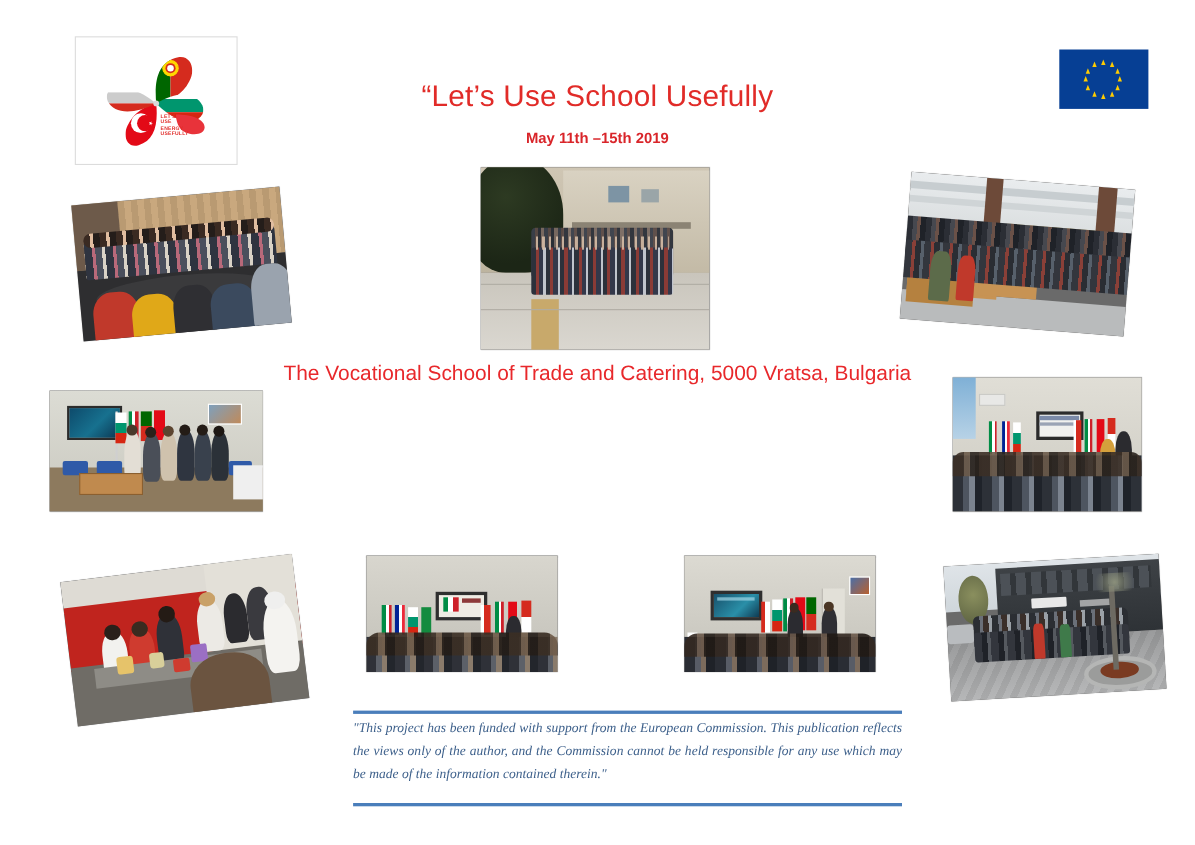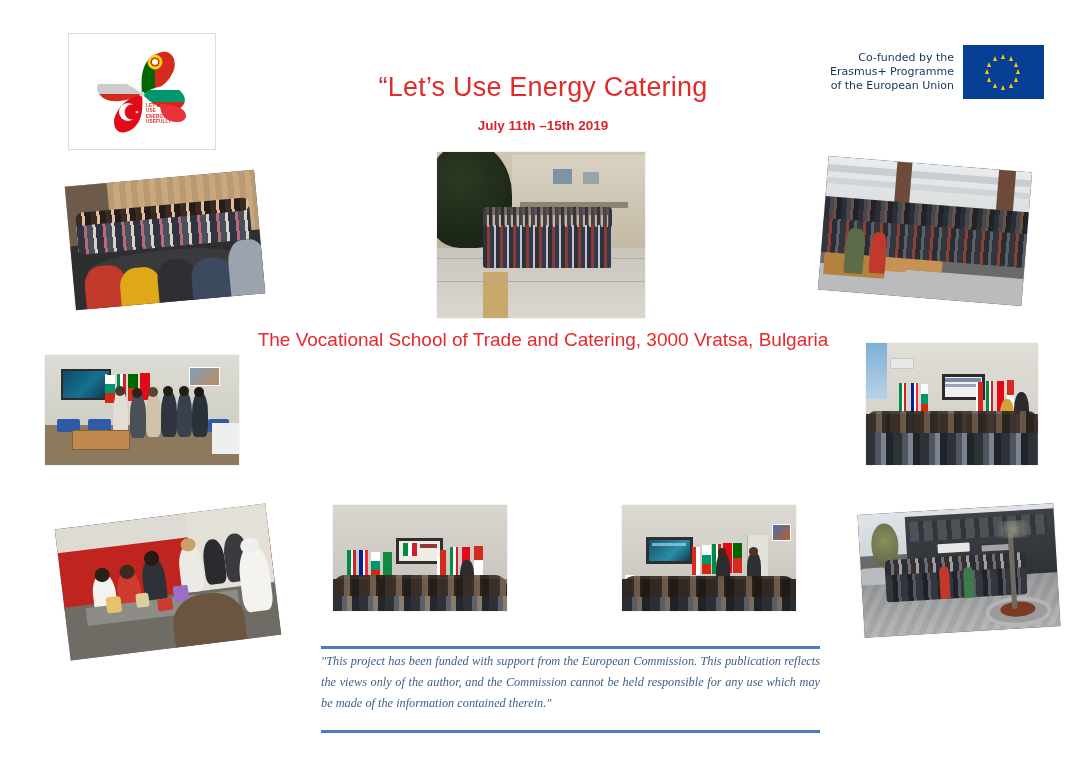--- a/index.html
+++ b/index.html
@@ -210,29 +210,24 @@
       </svg>
       <div style="position:absolute; left:72px; top:64px; font-size:4.6px; line-height:5.4px; color:#e02b28; font-weight:bold; letter-spacing:.2px;">
         <div>LET'S</div>
         <div>USE</div>
         <div>ENERGY</div>
         <div>USEFULLY</div>
       </div>
     </div>
   </div>
 
-  <div class="abs title-main">“Let’s Use Energy Catering</div>
-  <div class="abs title-dates">July 11th –15th 2019</div>
+  <div class="abs title-main">“Let’s Use School Usefully</div>
+  <div class="abs title-dates">May 11th –15th 2019</div>
 
   <div class="abs erasmus">
-    <div class="erasmus-text">
-      <div>Co-funded by the</div>
-      <div>Erasmus+ Programme</div>
-      <div>of the European Union</div>
-    </div>
     <div class="eu-flag" id="eu-flag" style="background: rgb(6, 63, 148);">
         <div class="eu-star" style="border-bottom-color: rgb(255, 204, 0); left: 37.9px; top: 8.9px;"></div>
         <div class="eu-star" style="border-bottom-color: rgb(255, 204, 0); left: 45.65px; top: 10.9766px;"></div>
         <div class="eu-star" style="border-bottom-color: rgb(255, 204, 0); left: 51.3234px; top: 16.65px;"></div>
         <div class="eu-star" style="border-bottom-color: rgb(255, 204, 0); left: 53.4px; top: 24.4px;"></div>
         <div class="eu-star" style="border-bottom-color: rgb(255, 204, 0); left: 51.3234px; top: 32.15px;"></div>
         <div class="eu-star" style="border-bottom-color: rgb(255, 204, 0); left: 45.65px; top: 37.8234px;"></div>
         <div class="eu-star" style="border-bottom-color: rgb(255, 204, 0); left: 37.9px; top: 39.9px;"></div>
         <div class="eu-star" style="border-bottom-color: rgb(255, 204, 0); left: 30.15px; top: 37.8234px;"></div>
         <div class="eu-star" style="border-bottom-color: rgb(255, 204, 0); left: 24.4766px; top: 32.15px;"></div>
@@ -453,19 +448,19 @@
       <div style="position:absolute;left:52%;top:48%;width:5%;height:24%;background:#3f7a4a;border-radius:25% 25% 6% 6%;"></div>
 
       <div style="position:absolute;left:62%;top:74%;width:34%;height:24%;border-radius:50%;background:#9b9c9b;border:4px solid #b5b6b5;"></div>
       <div style="position:absolute;left:70%;top:78%;width:18%;height:12%;border-radius:50%;background:#7a3b22;"></div>
       <div style="position:absolute;left:76%;top:22%;width:2.5%;height:62%;background:#6d6a62;"></div>
       <div style="position:absolute;left:66%;top:12%;width:26%;height:14%;background:radial-gradient(circle,#8a8f7a 0%,transparent 65%);"></div>
       <div style="position:absolute;left:0%;top:44%;width:12%;height:14%;background:#b9bcbf;border-radius:3px;"></div>
     </div>
   </div>
 
-  <div class="abs ctext l1">The Vocational School of Trade and Catering, 3000 Vratsa, Bulgaria</div>
+  <div class="abs ctext l1">The Vocational School of Trade and Catering, 5000 Vratsa, Bulgaria</div>
 
   <div class="abs rule rule-top"></div>
   <div class="abs disclaimer">"This project has been funded with support from the European Commission. This publication reflects the views only of the author, and the Commission cannot be held responsible for any use which may be made of the information contained therein."</div>
   <div class="abs rule rule-bot"></div>
 
 </div>
 
 </body></html>

